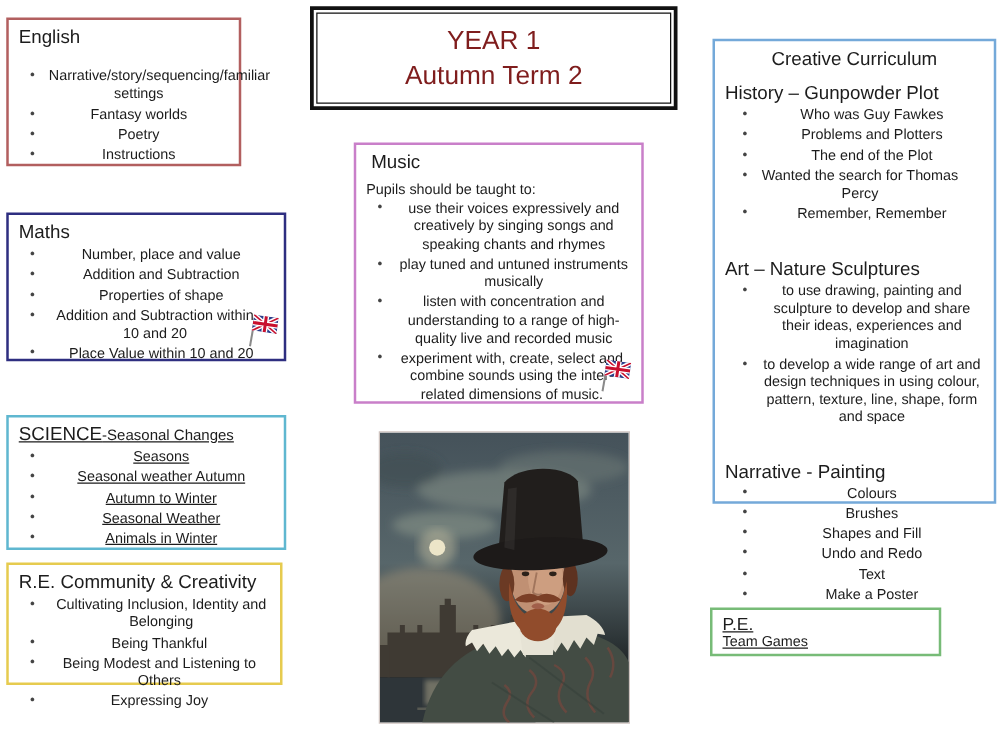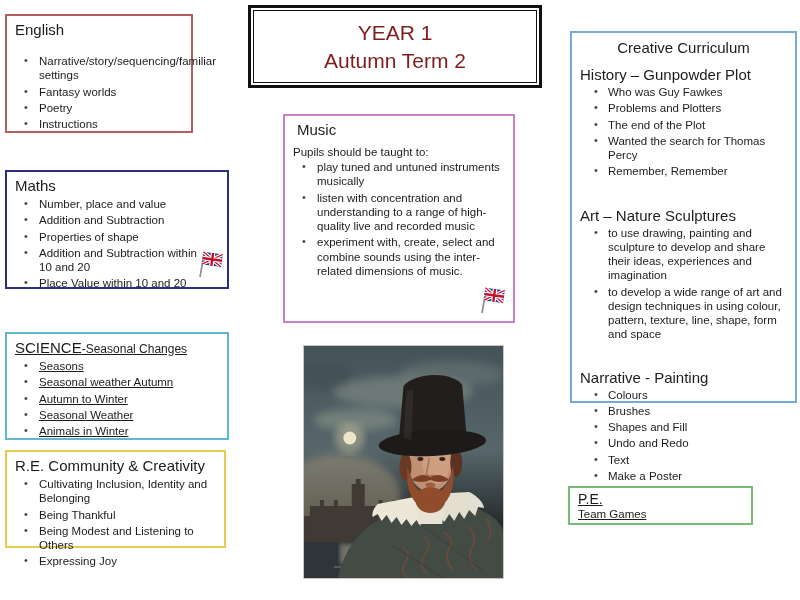--- a/index.html
+++ b/index.html
@@ -4,21 +4,21 @@
 <style>
   html,body{margin:0;padding:0;}
   body{
     width:800px;height:600px;position:relative;overflow:hidden;
     background:#ffffff;color:#1c1c1c;
     font-family:"Liberation Sans", sans-serif;
   }
   .box{position:absolute;background:#fff;border:2px solid #000;box-sizing:border-box;}
   .box-pad{padding:5px 8px 4px 8px;}
   .box-title{font-size:15px;line-height:1.2;}
-  ul.blist{margin:2px 0 0 0;padding:0;list-style:none;}
+  ul.blist{margin:2px 0 0 0;padding:0;list-style:none;text-align:center;}
   ul.blist li{
     position:relative;padding-left:24px;font-size:11.5px;line-height:1.24;
     margin-bottom:2px;
   }
   ul.blist li::before{
     content:"\2022";position:absolute;left:9px;top:0;font-size:11px;color:#444;
   }
   
   #english-box{left:5px;top:14px;width:188px;height:119px;border-color:#b25f5f;}
   #english-box ul{margin-top:15px;}
@@ -127,20 +127,21 @@
     <li>Being Thankful</li>
     <li>Being Modest and Listening to Others</li>
     <li>Expressing Joy</li>
   </ul>
 </div>
 
 <div id="music-box" class="box box-pad">
   <div class="box-title">Music</div>
   <div class="music-intro">Pupils should be taught to:</div>
   <ul class="blist">
+    <li>use their voices expressively and creatively by singing songs and speaking chants and rhymes</li>
     <li>play tuned and untuned instruments musically</li>
     <li>listen with concentration and understanding to a range of high-quality live and recorded music</li>
     <li style="width:185px;">experiment with, create, select and combine sounds using the inter-related dimensions of music.</li>
   </ul>
   <svg id="music-flag" class="flag" viewBox="0 0 30 30">
     <line x1="7" y1="28" x2="11" y2="5" stroke="#8a8a8a" stroke-width="1.6"></line>
     <g transform="rotate(8 20 12)">
       <clipPath id="fclip2">
           <rect x="9" y="4" width="20" height="13"></rect>
         </clipPath>

